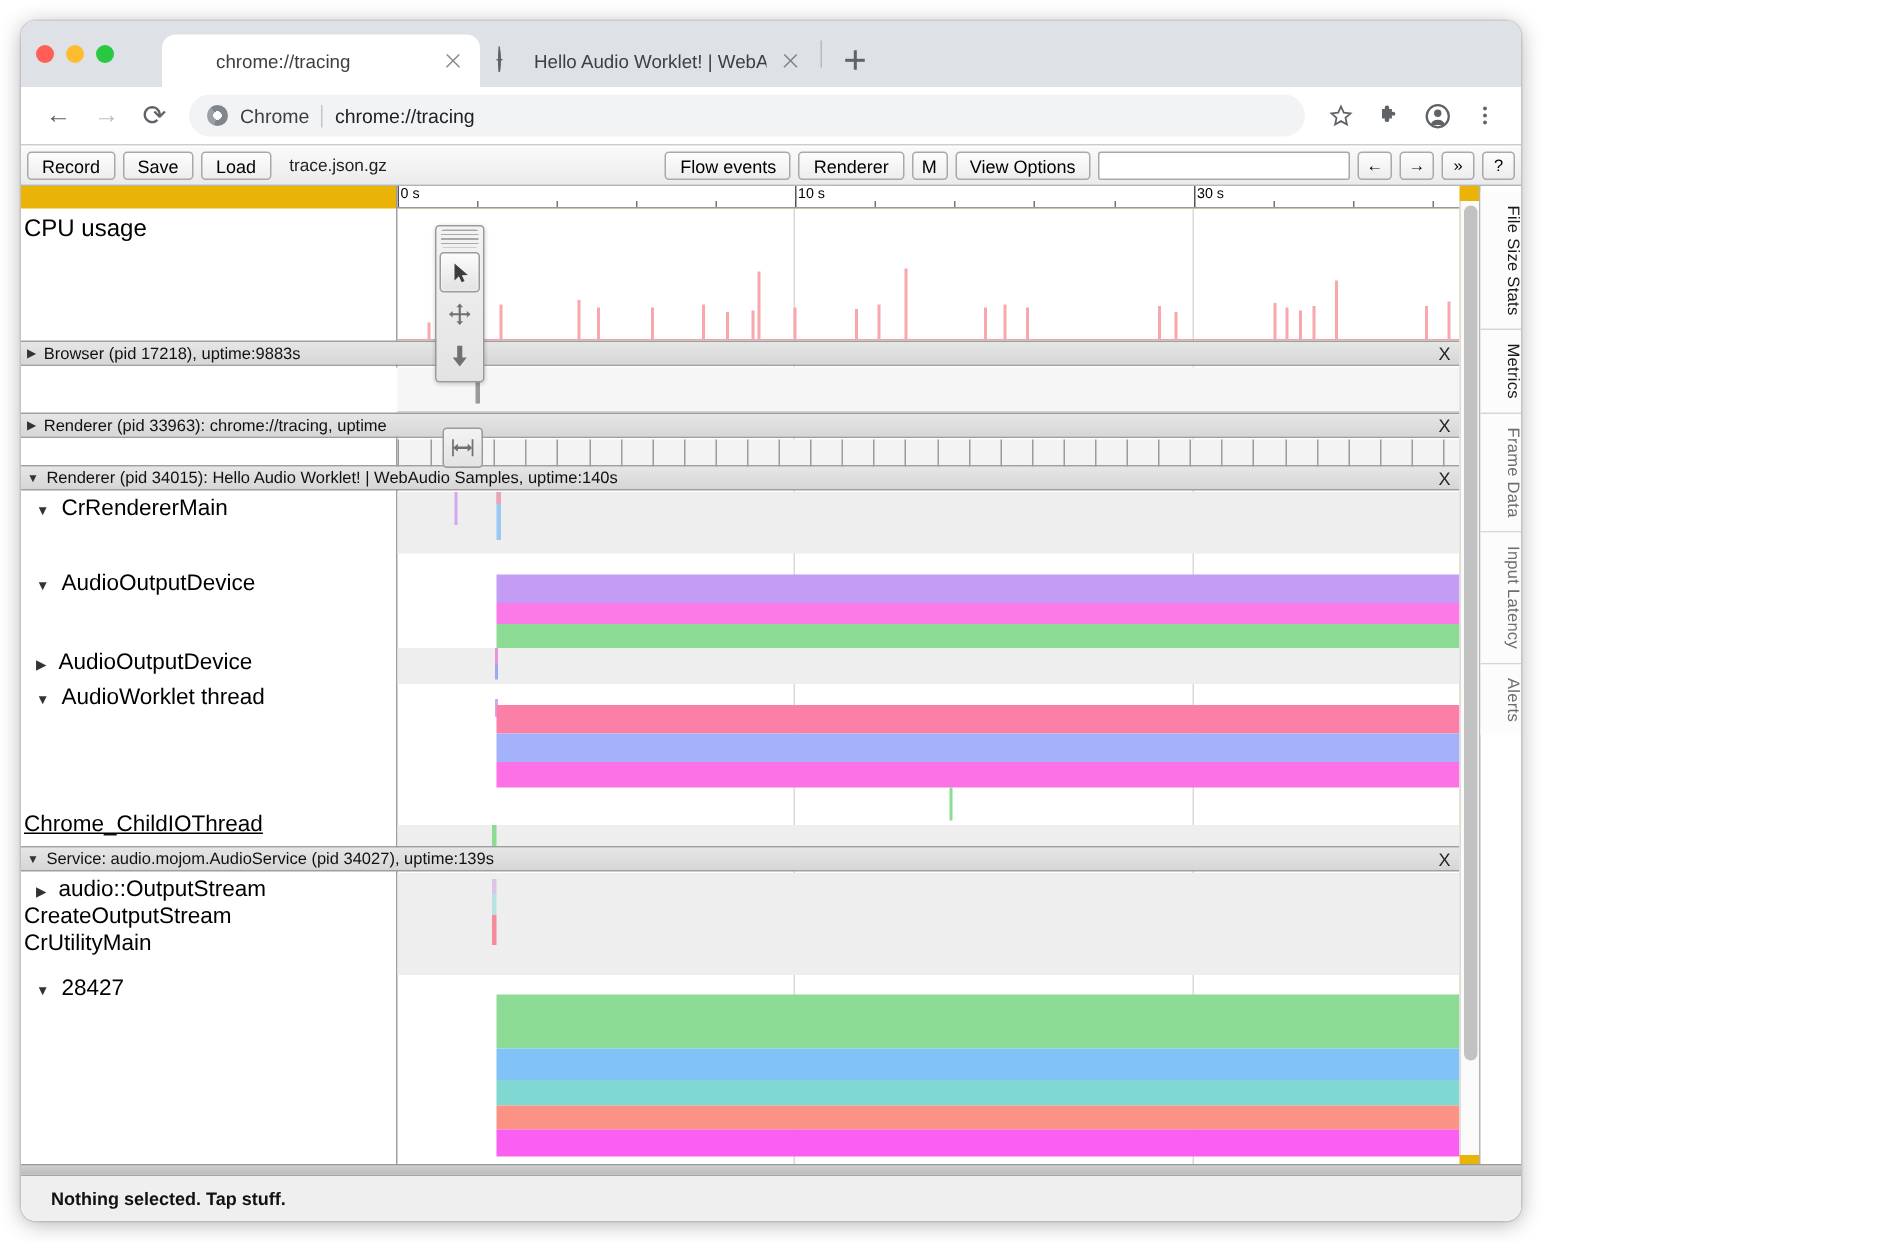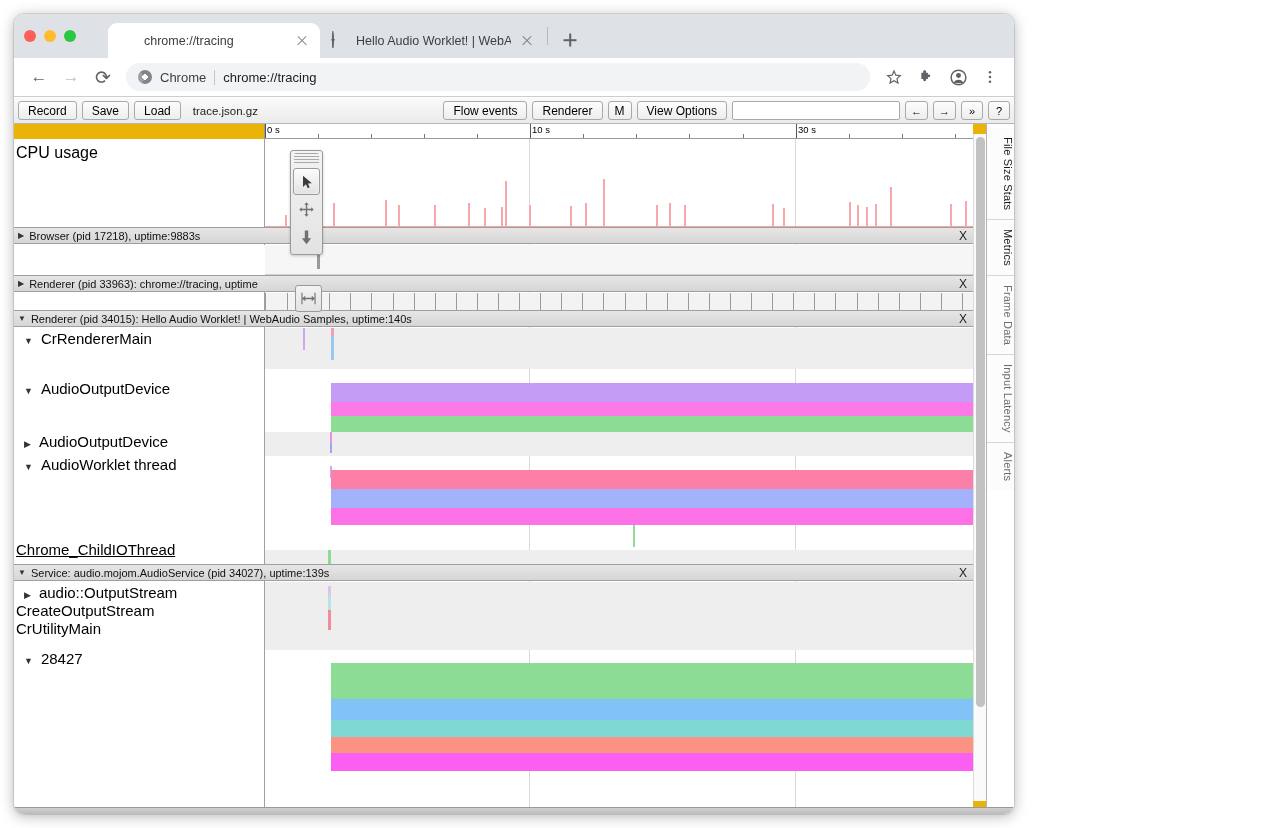--- a/index.html
+++ b/index.html
@@ -731,15 +731,18 @@
         <div class="sidetab dark">File Size Stats</div>
         <div class="sidetab dark">Metrics</div>
         <div class="sidetab">Frame Data</div>
         <div class="sidetab">Input Latency</div>
         <div class="sidetab" style="border-bottom:none">Alerts</div>
       </div>
 
     </div>
 
     <div id="statusgrip"></div>
+    <div id="statusbar">
+      <span>Nothing selected. Tap stuff.</span>
+    </div>
 
   </div>
 </div>
 
 </body></html>

